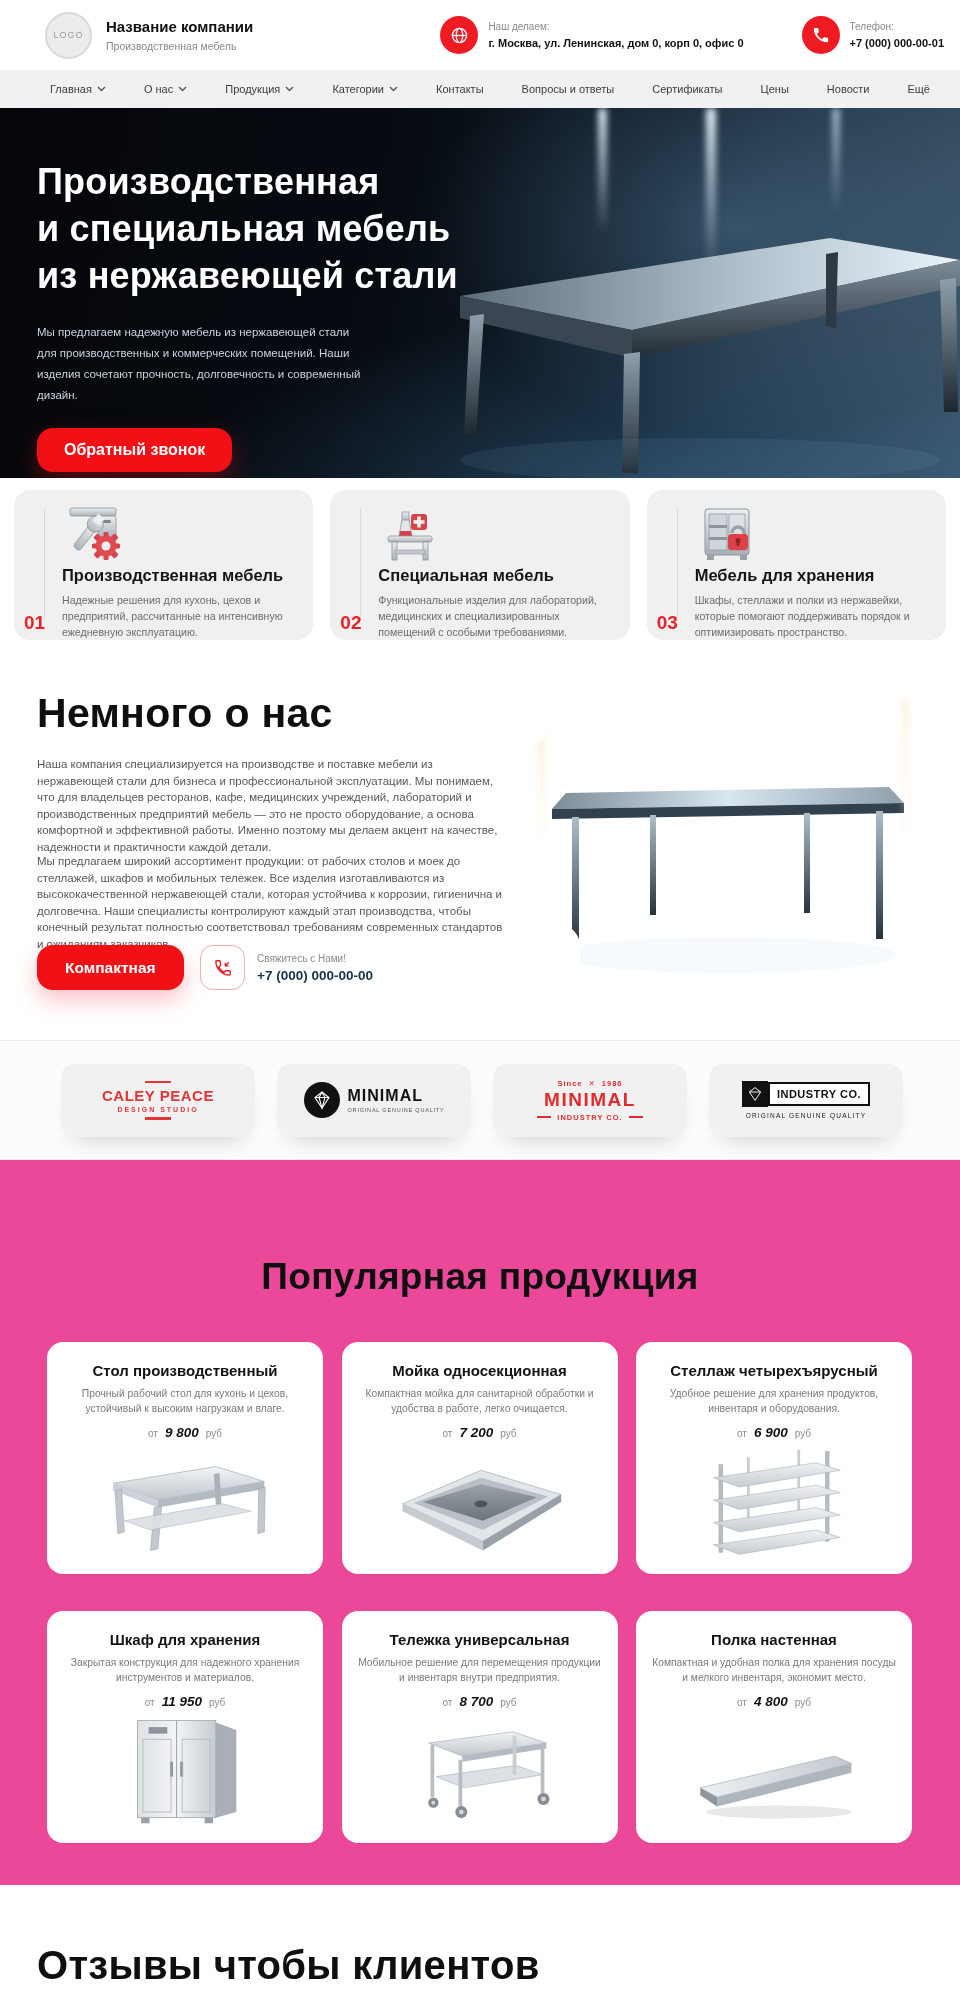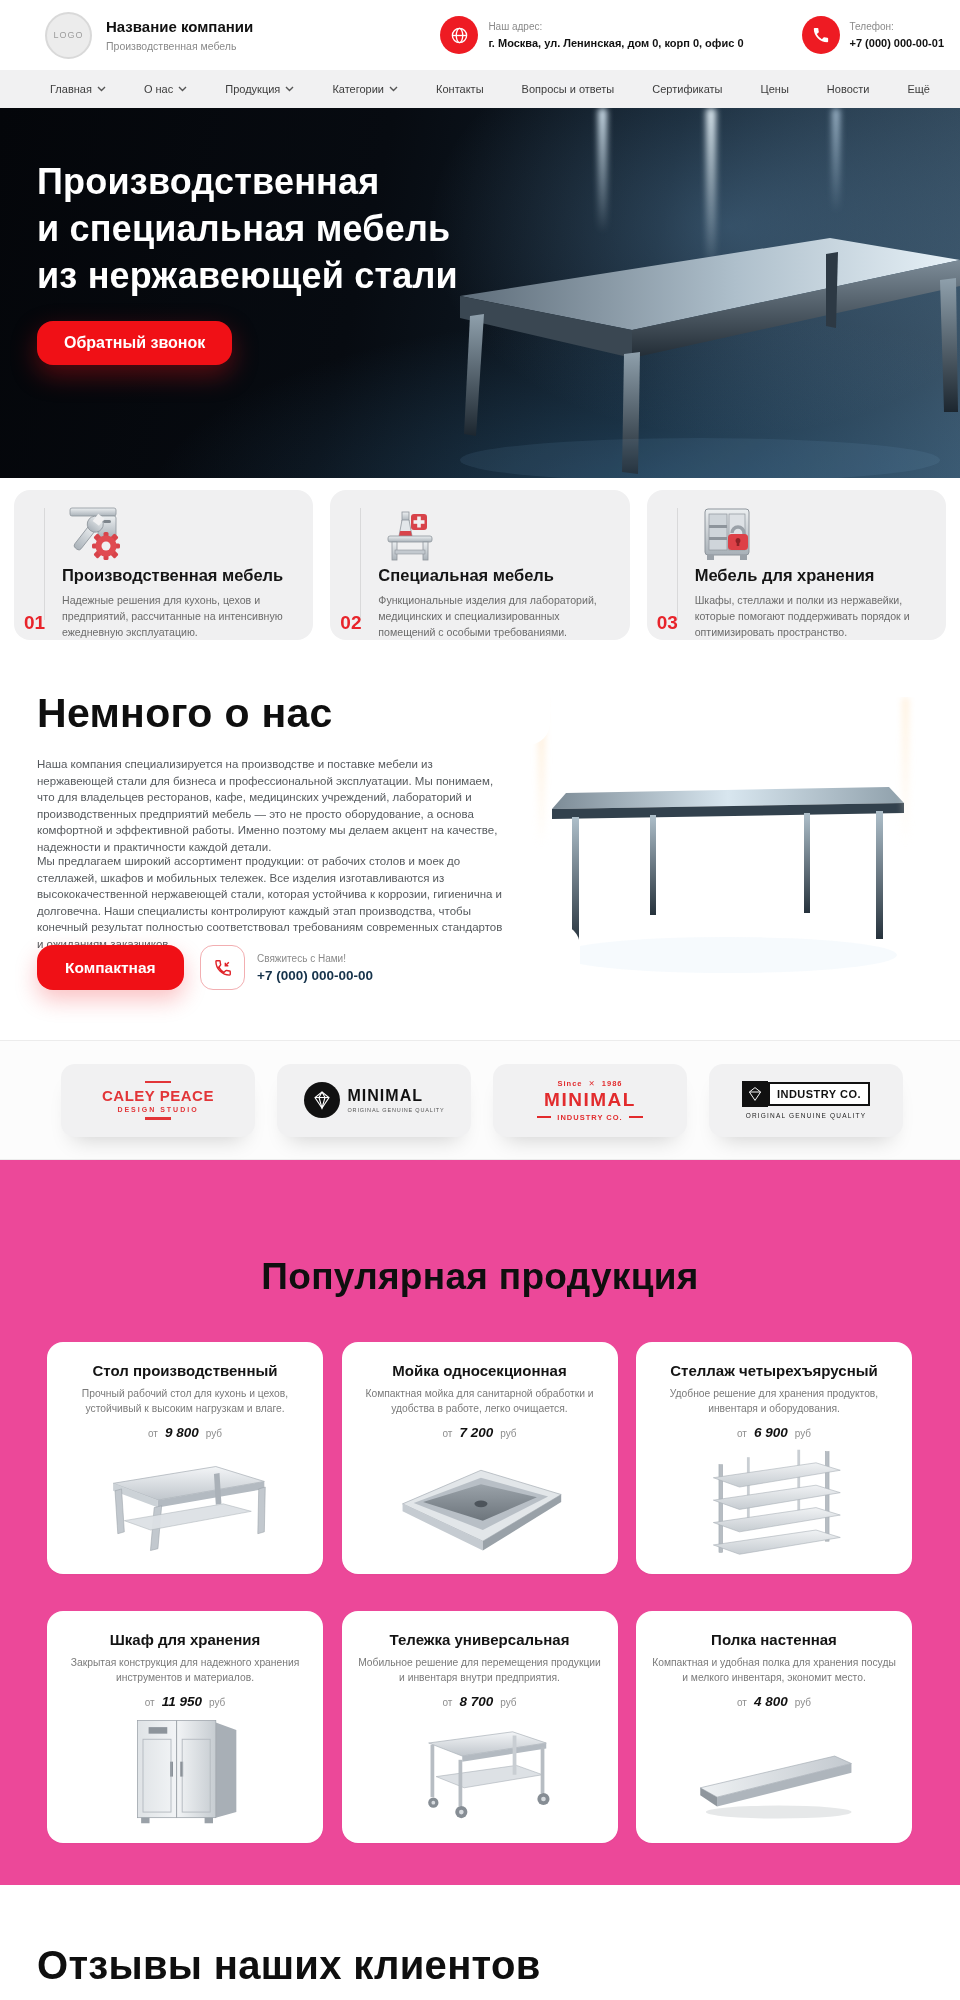--- a/index.html
+++ b/index.html
@@ -145,21 +145,21 @@
     </div>
     <div class="contact-block address">
       <div class="round-icon">
         <svg width="19" height="19" viewBox="0 0 20 20" fill="none" stroke="#fff" stroke-width="1.4">
           <circle cx="10" cy="10" r="7.5"></circle>
             <ellipse cx="10" cy="10" rx="3.4" ry="7.5"></ellipse>
             <line x1="2.5" y1="10" x2="17.5" y2="10"></line>
         </svg>
       </div>
       <div class="contact-texts">
-        <div class="lbl">Наш адрес:</div>
+        <div class="lbl">Наш делаем:</div>
         <div class="val">г. Москва, ул. Ленинская, дом 0, корп 0, офис 0</div>
       </div>
     </div>
     <div class="contact-block phone">
       <div class="round-icon">
         <svg width="18" height="18" viewBox="0 0 24 24" fill="#fff">
           <path d="M6.5 10.8c1.5 2.8 3.9 5.2 6.7 6.7l2.2-2.2c.3-.3.7-.4 1.1-.3 1.2.4 2.5.6 3.9.6.6 0 1.1.5 1.1 1.1v3.8c0 .6-.5 1.1-1.1 1.1C10.8 21.6 2.4 13.2 2.4 3.6c0-.6.5-1.1 1.1-1.1h3.9c.6 0 1.1.5 1.1 1.1 0 1.3.2 2.6.6 3.9.1.4 0 .8-.3 1.1l-2.3 2.2z"></path>
           <path d="M14.5 4.5 l4.5 4.5 M14.5 9 l0 -4.5 M14.5 9 l4.5 0" stroke="#fff" stroke-width="0" fill="none"></path>
         </svg>
       </div>
@@ -244,20 +244,21 @@
       <polygon points="540,112 556,110 558,244 544,244" fill="url(#ht-leg)"></polygon>
       <polygon points="426,86 438,84 436,160 426,158" fill="#2d3944"></polygon>
       <ellipse cx="300" cy="292" rx="240" ry="22" fill="#7fb3d9" opacity="0.10"></ellipse>
     </svg>
     <div class="hero-content">
       <h1 class="hero-title">
         <div>Производственная</div>
         <div>и специальная мебель</div>
         <div>из нержавеющей стали</div>
       </h1>
+      <p class="hero-desc">Мы предлагаем надежную мебель из нержавеющей стали для производственных и коммерческих помещений. Наши изделия сочетают прочность, долговечность и современный дизайн.</p>
       <button class="btn-red hero-cta">Обратный звонок</button>
     </div>
   </section>
 
   <section class="features">
     <div class="feature-card">
       <div class="feature-icon">
         <svg width="62" height="56" viewBox="0 0 62 56">
           <defs>
               <linearGradient id="fm1" x1="0" y1="0" x2="0" y2="1">
@@ -621,16 +622,16 @@
             <polygon points="16,78 34,88 34,98 16,86" fill="#8f969d"></polygon>
             <ellipse cx="100" cy="104" rx="78" ry="7" fill="#d5d8db" opacity="0.6"></ellipse>
           </svg>
         </div>
       </div>
 
     </div>
   </section>
 
   <section class="reviews">
-    <h2 class="reviews-title">Отзывы наших клиентов</h2>
+    <h2 class="reviews-title">Отзывы чтобы клиентов</h2>
   </section>
 
 </div>
 
 </body></html>

